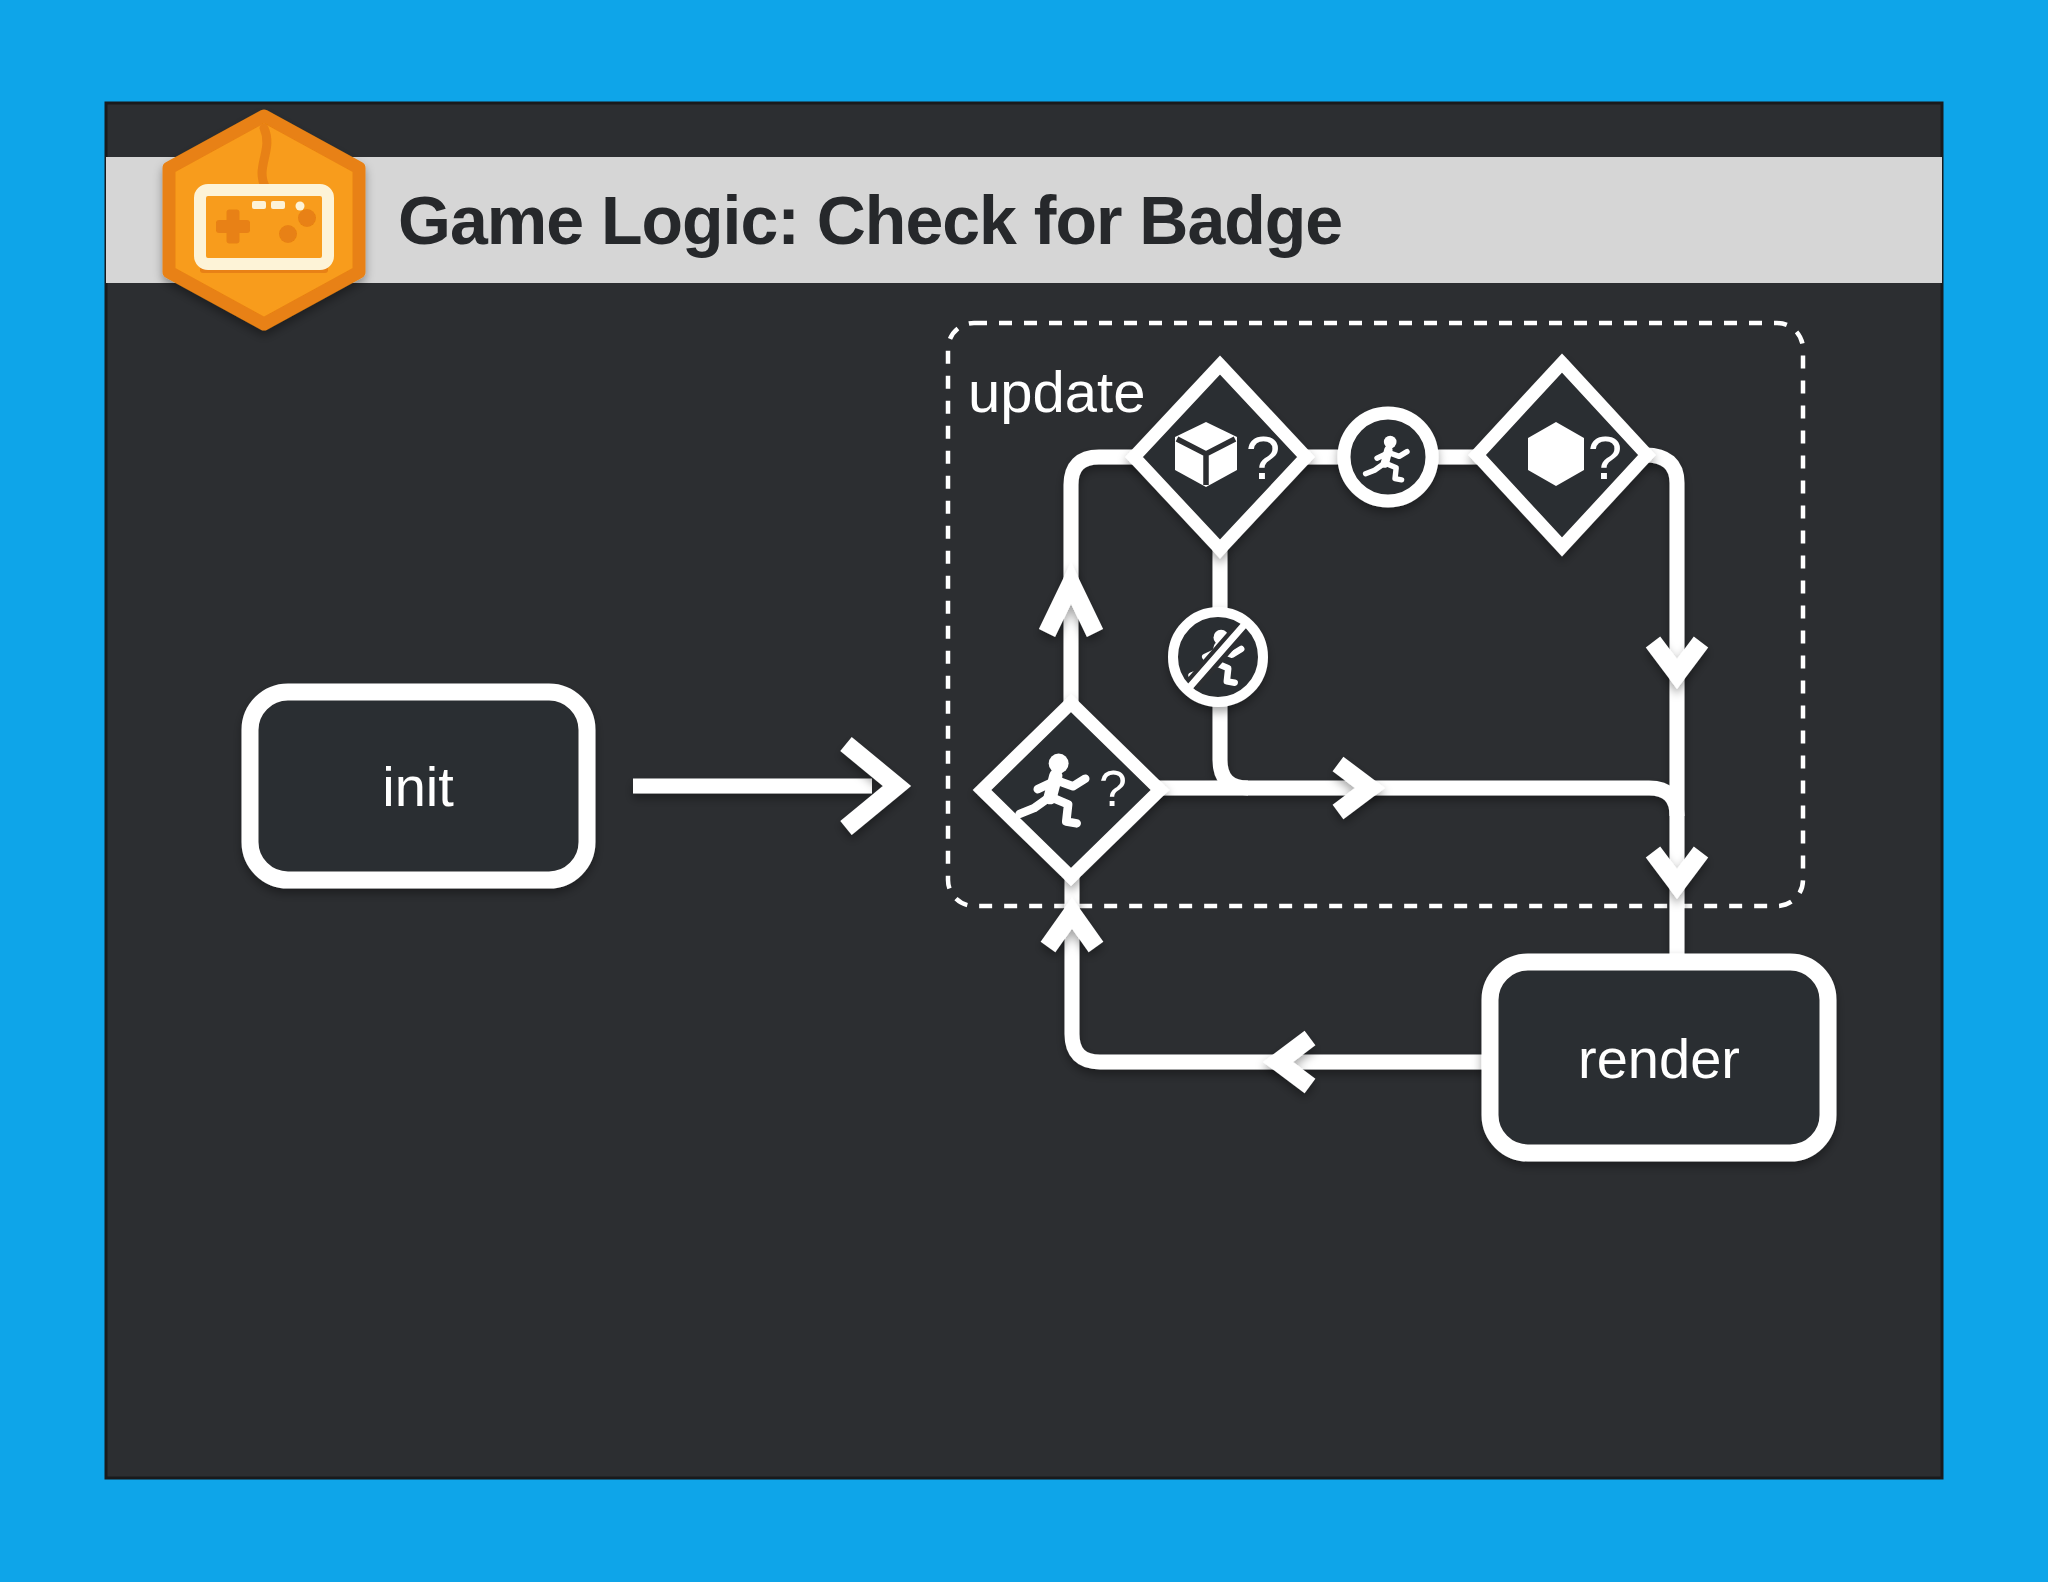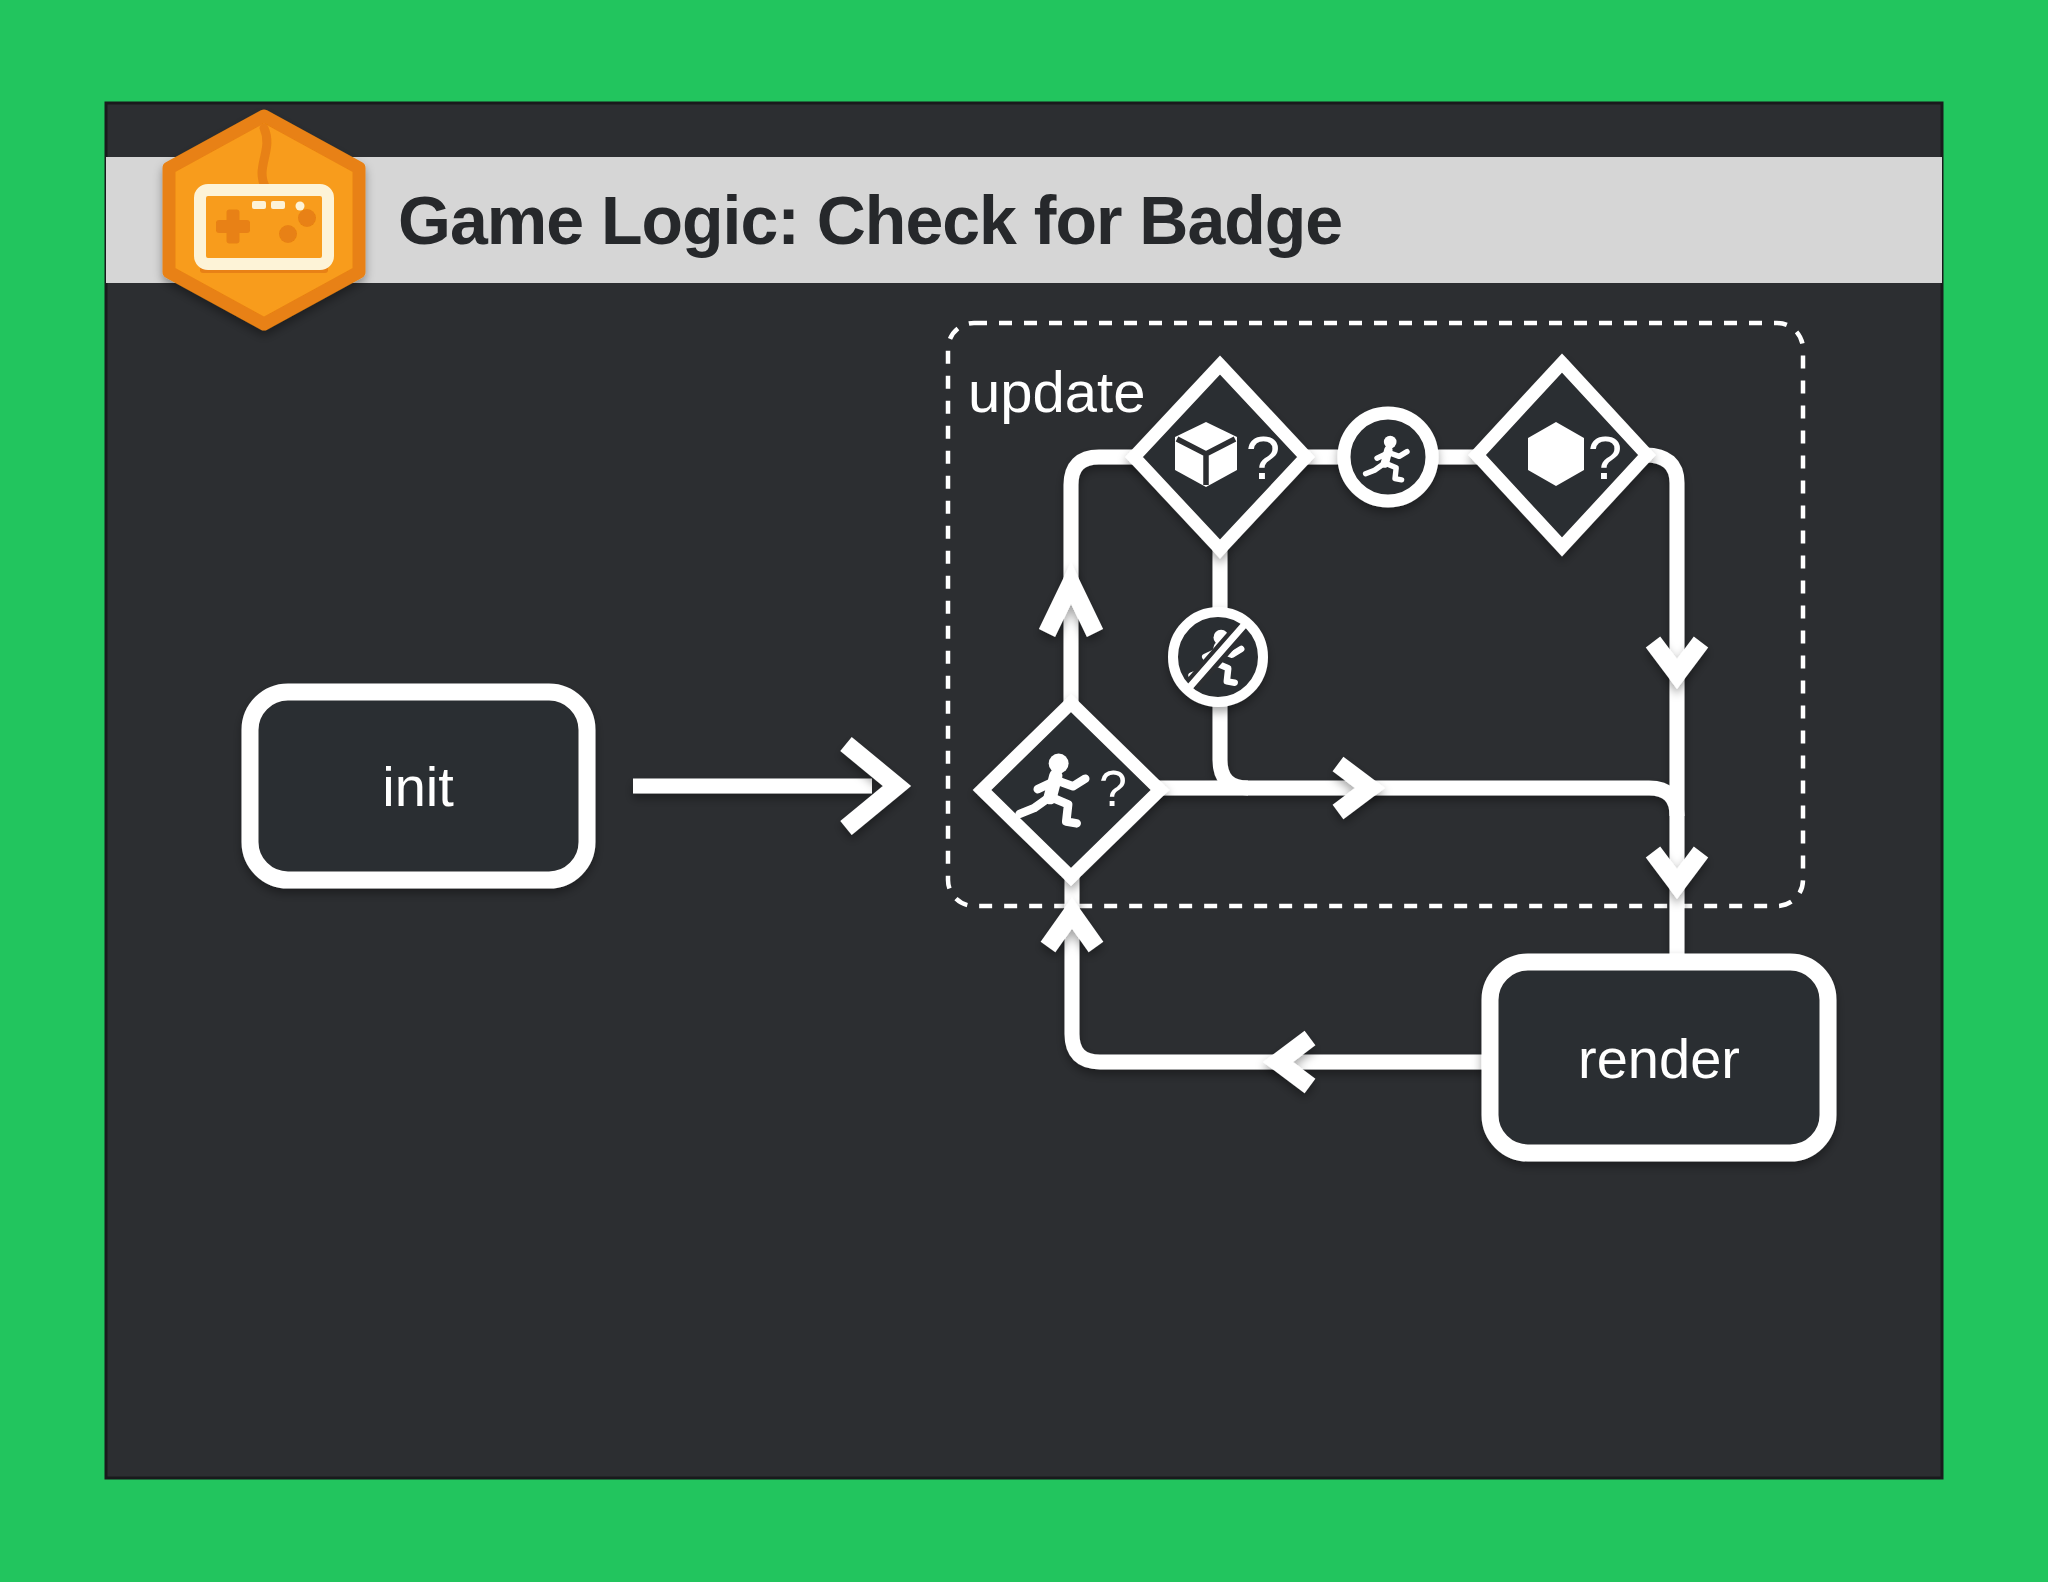--- a/index.html
+++ b/index.html
@@ -1,16 +1,16 @@
 <!DOCTYPE html>
 <html><head>
 <meta charset="utf-8">
 <style>
   html,body{margin:0;padding:0;background:#ffffff;width:2048px;height:1582px;overflow:hidden;}
-  .stage{position:relative;width:2048px;height:1582px;background:#22c55e;
+  .stage{position:relative;width:2048px;height:1582px;background:#0ea5e9;
          font-family:"Liberation Sans",sans-serif;}
   svg{position:absolute;left:0;top:0;}
   .title-text{font-family:"Liberation Sans",sans-serif;font-weight:bold;
               font-size:68px;letter-spacing:-1px;fill:#26282b;}
   .node-label{font-family:"Liberation Sans",sans-serif;font-weight:400;
               font-size:56px;fill:#ffffff;}
   .update-label{font-family:"Liberation Sans",sans-serif;font-weight:400;
                 font-size:58px;fill:#ffffff;}
   .q-mark{font-family:"Liberation Sans",sans-serif;font-weight:400;
           font-size:62px;fill:#ffffff;}

